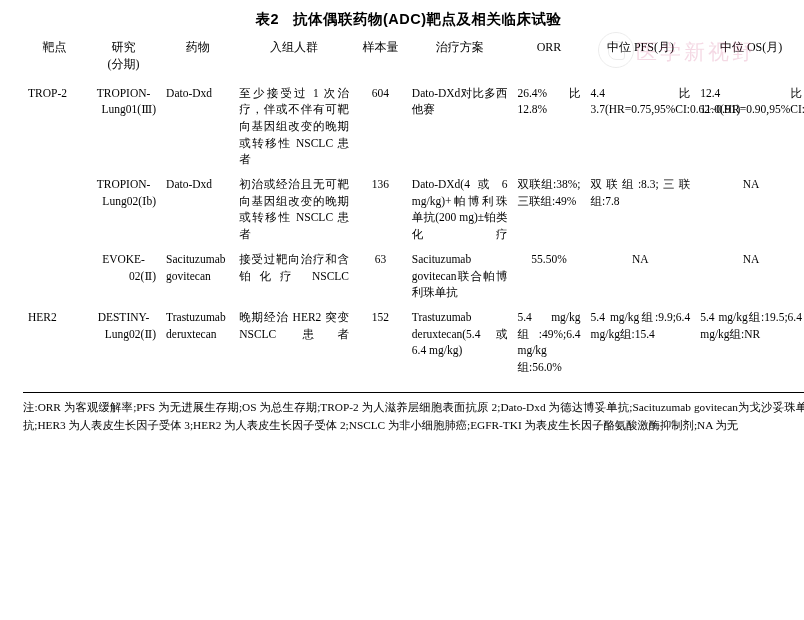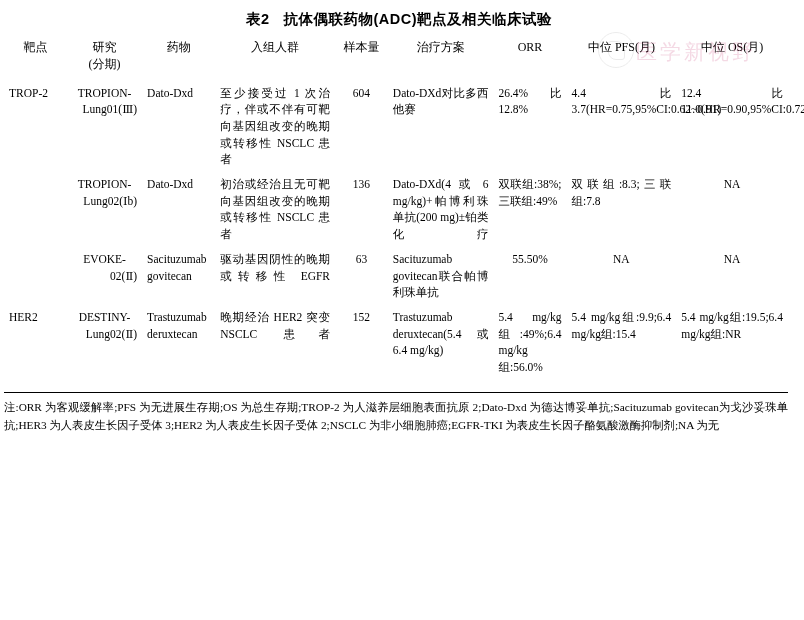--- a/index.html
+++ b/index.html
@@ -13,21 +13,21 @@
     font-family: "Liberation Serif", "DejaVu Serif", serif;
     color: #000;
     position: relative;
     overflow: hidden;
   }
   .page {
     width: 804px;
     height: 620px;
     position: relative;
     box-sizing: border-box;
-    padding: 8px 10px 0 4px;
+    padding: 8px 10px 0 23px;
   }
   .caption {
     text-align: center;
     font-size: 14.5px;
     font-weight: bold;
     letter-spacing: 0.5px;
     margin: 2px 0 6px 0;
     font-family: "Liberation Sans", "DejaVu Sans", sans-serif;
   }
   .caption .cap-num { margin-right: 14px; }
@@ -191,21 +191,21 @@
         <td>Dato-DXd(4 或 6 mg/kg)+帕博利珠单抗(200 mg)±铂类化疗</td>
         <td class="jl">双联组:38%;三联组:49%</td>
         <td class="jl">双联组:8.3;三联组:7.8</td>
         <td class="c">NA</td>
       </tr>
 
       <tr>
         <td class="l"></td>
         <td class="r">EVOKE-02(Ⅱ)</td>
         <td class="l">Sacituzumab govitecan</td>
-        <td>驱动基因阴性的晚期或转移性 EGFR</td>
+        <td>接受过靶向治疗和含铂化疗 NSCLC</td>
         <td class="c">63</td>
         <td class="jl">Sacituzumab govitecan联合帕博利珠单抗</td>
         <td class="c">55.50%</td>
         <td class="c">NA</td>
         <td class="c">NA</td>
       </tr>
 
 
       <tr>
         <td class="l">HER2</td>

